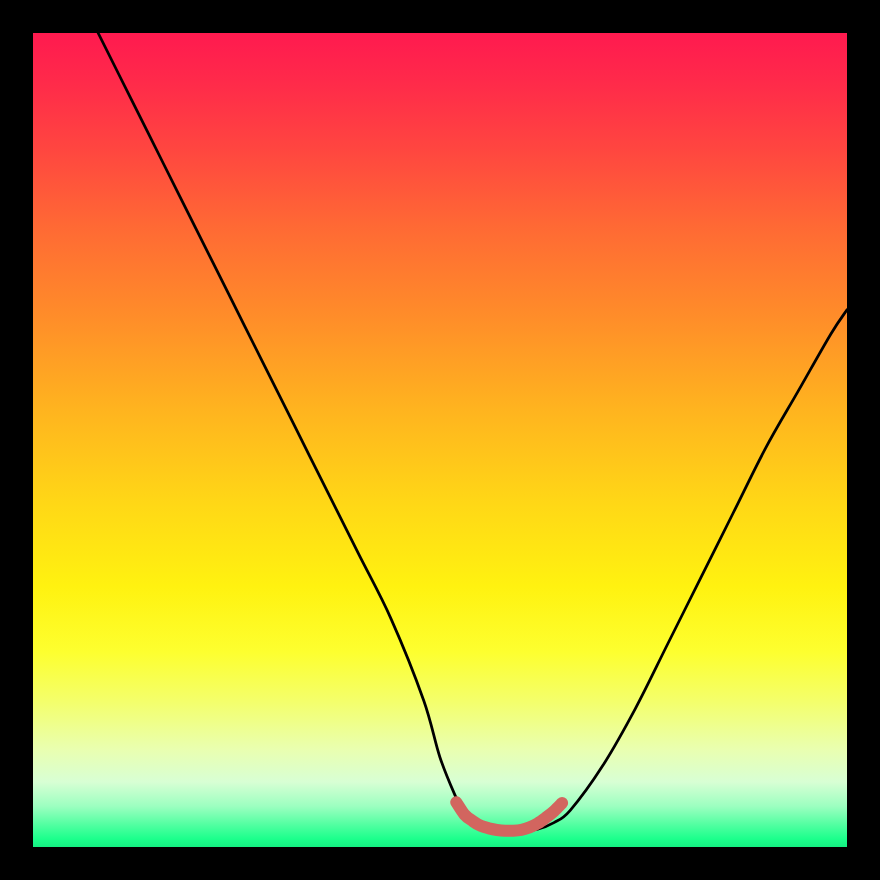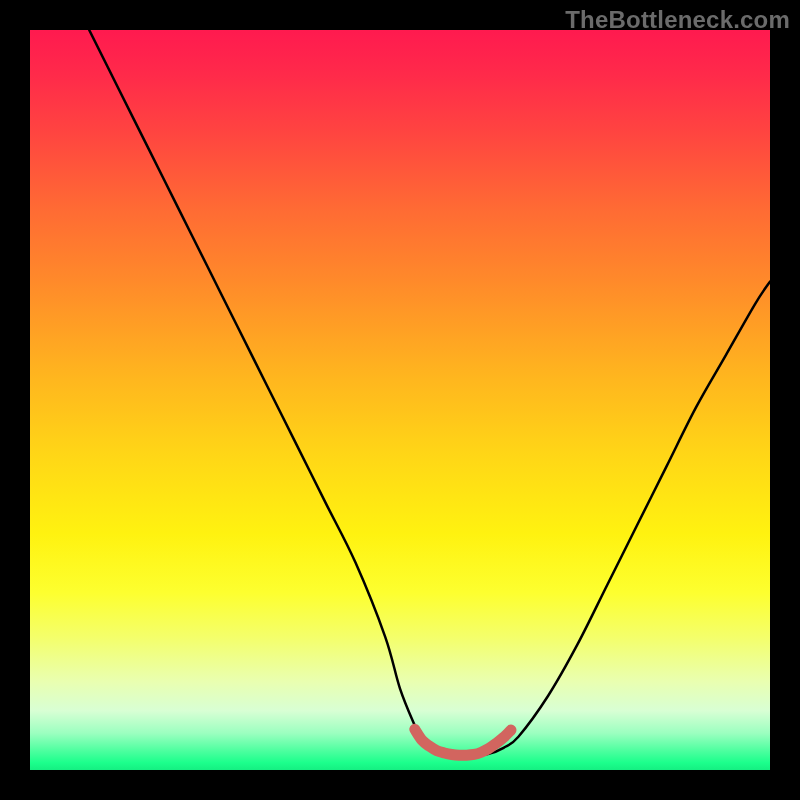--- a/index.html
+++ b/index.html
@@ -60,21 +60,20 @@
   }
   svg.curve {
     position: absolute;
     inset: 0;
   }
 </style>
 </head>
 <body>
 
 <div class="frame">
-  <div class="watermark">TheBottleneck.com</div>
   <div class="plot-area">
     <div class="gradient-bg"></div>
     <svg class="curve" viewBox="0 0 740 740" preserveAspectRatio="none">
       <path id="main-curve-path" fill="none" stroke="#000" stroke-width="2.5" stroke-linecap="round" stroke-linejoin="round" d="M 59.20 0.00 C 64.13 9.87, 78.93 39.47, 88.80 59.20 C 98.67 78.93, 108.53 98.67, 118.40 118.40 C 128.27 138.13, 138.13 157.87, 148.00 177.60 C 157.87 197.33, 167.73 217.07, 177.60 236.80 C 187.47 256.53, 197.33 276.27, 207.20 296.00 C 217.07 315.73, 226.93 335.47, 236.80 355.20 C 246.67 374.93, 256.53 394.67, 266.40 414.40 C 276.27 434.13, 286.13 453.87, 296.00 473.60 C 305.87 493.33, 315.73 510.60, 325.60 532.80 C 335.47 555.00, 347.80 585.83, 355.20 606.80 C 362.60 627.77, 365.07 643.80, 370.00 658.60 C 374.93 673.40, 381.10 686.97, 384.80 695.60 C 388.50 704.23, 389.73 706.70, 392.20 710.40 C 394.67 714.10, 395.90 715.58, 399.60 717.80 C 403.30 720.02, 409.47 722.49, 414.40 723.72 C 419.33 724.95, 424.27 724.95, 429.20 725.20 C 434.13 725.45, 439.07 725.45, 444.00 725.20 C 448.93 724.95, 453.87 724.95, 458.80 723.72 C 463.73 722.49, 468.67 720.64, 473.60 717.80 C 478.53 714.96, 481.00 715.33, 488.40 706.70 C 495.80 698.07, 508.13 681.42, 518.00 666.00 C 527.87 650.58, 537.73 632.70, 547.60 614.20 C 557.47 595.70, 567.33 574.73, 577.20 555.00 C 587.07 535.27, 596.93 515.53, 606.80 495.80 C 616.67 476.07, 626.53 456.33, 636.40 436.60 C 646.27 416.87, 656.13 395.90, 666.00 377.40 C 675.87 358.90, 685.73 342.87, 695.60 325.60 C 705.47 308.33, 717.80 286.13, 725.20 273.80 C 732.60 261.47, 737.53 255.30, 740.00 251.60"></path>
       <path id="highlight-path" fill="none" stroke="#d2655f" stroke-width="11" stroke-linecap="round" stroke-linejoin="round" d="M 384.80 699.30 C 386.03 701.15, 389.73 707.56, 392.20 710.40 C 394.67 713.24, 397.13 714.59, 399.60 716.32 C 402.07 718.05, 404.53 719.65, 407.00 720.76 C 409.47 721.87, 411.93 722.36, 414.40 722.98 C 416.87 723.60, 419.33 724.09, 421.80 724.46 C 424.27 724.83, 426.73 725.08, 429.20 725.20 C 431.67 725.32, 434.13 725.32, 436.60 725.20 C 439.07 725.08, 441.53 724.95, 444.00 724.46 C 446.47 723.97, 448.93 723.23, 451.40 722.24 C 453.87 721.25, 456.33 720.02, 458.80 718.54 C 461.27 717.06, 463.73 715.21, 466.20 713.36 C 468.67 711.51, 471.13 709.66, 473.60 707.44 C 476.07 705.22, 479.77 701.27, 481.00 700.04"></path>
     </svg>
   </div>
 </div>
 
 </body></html>

